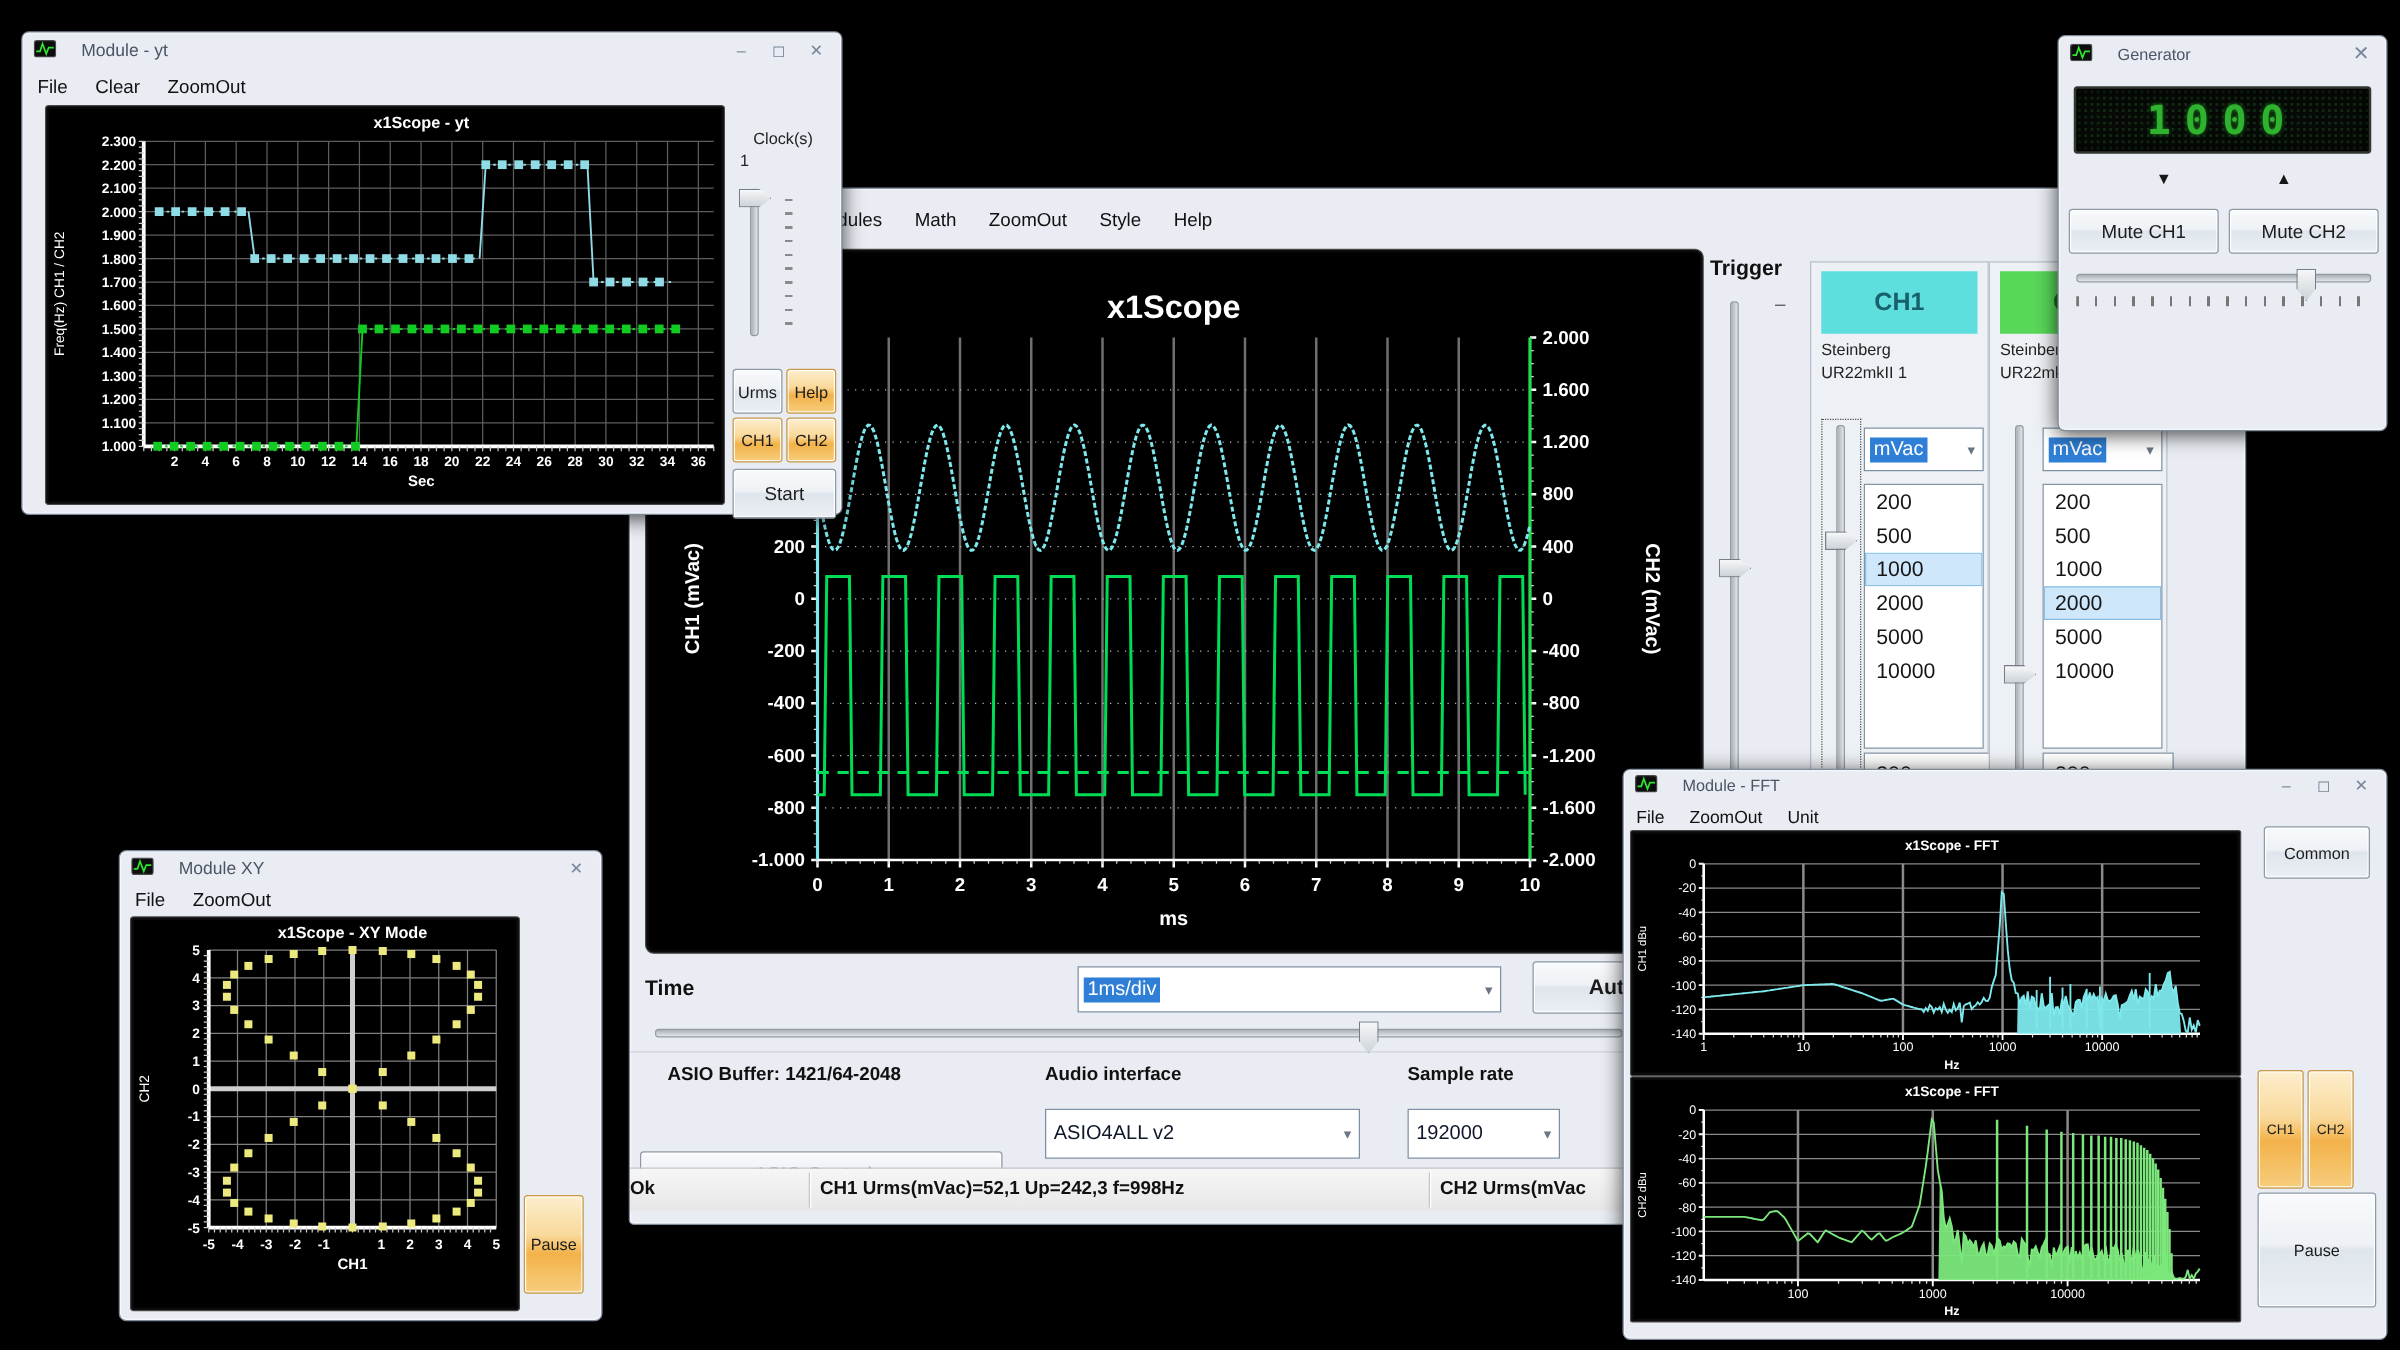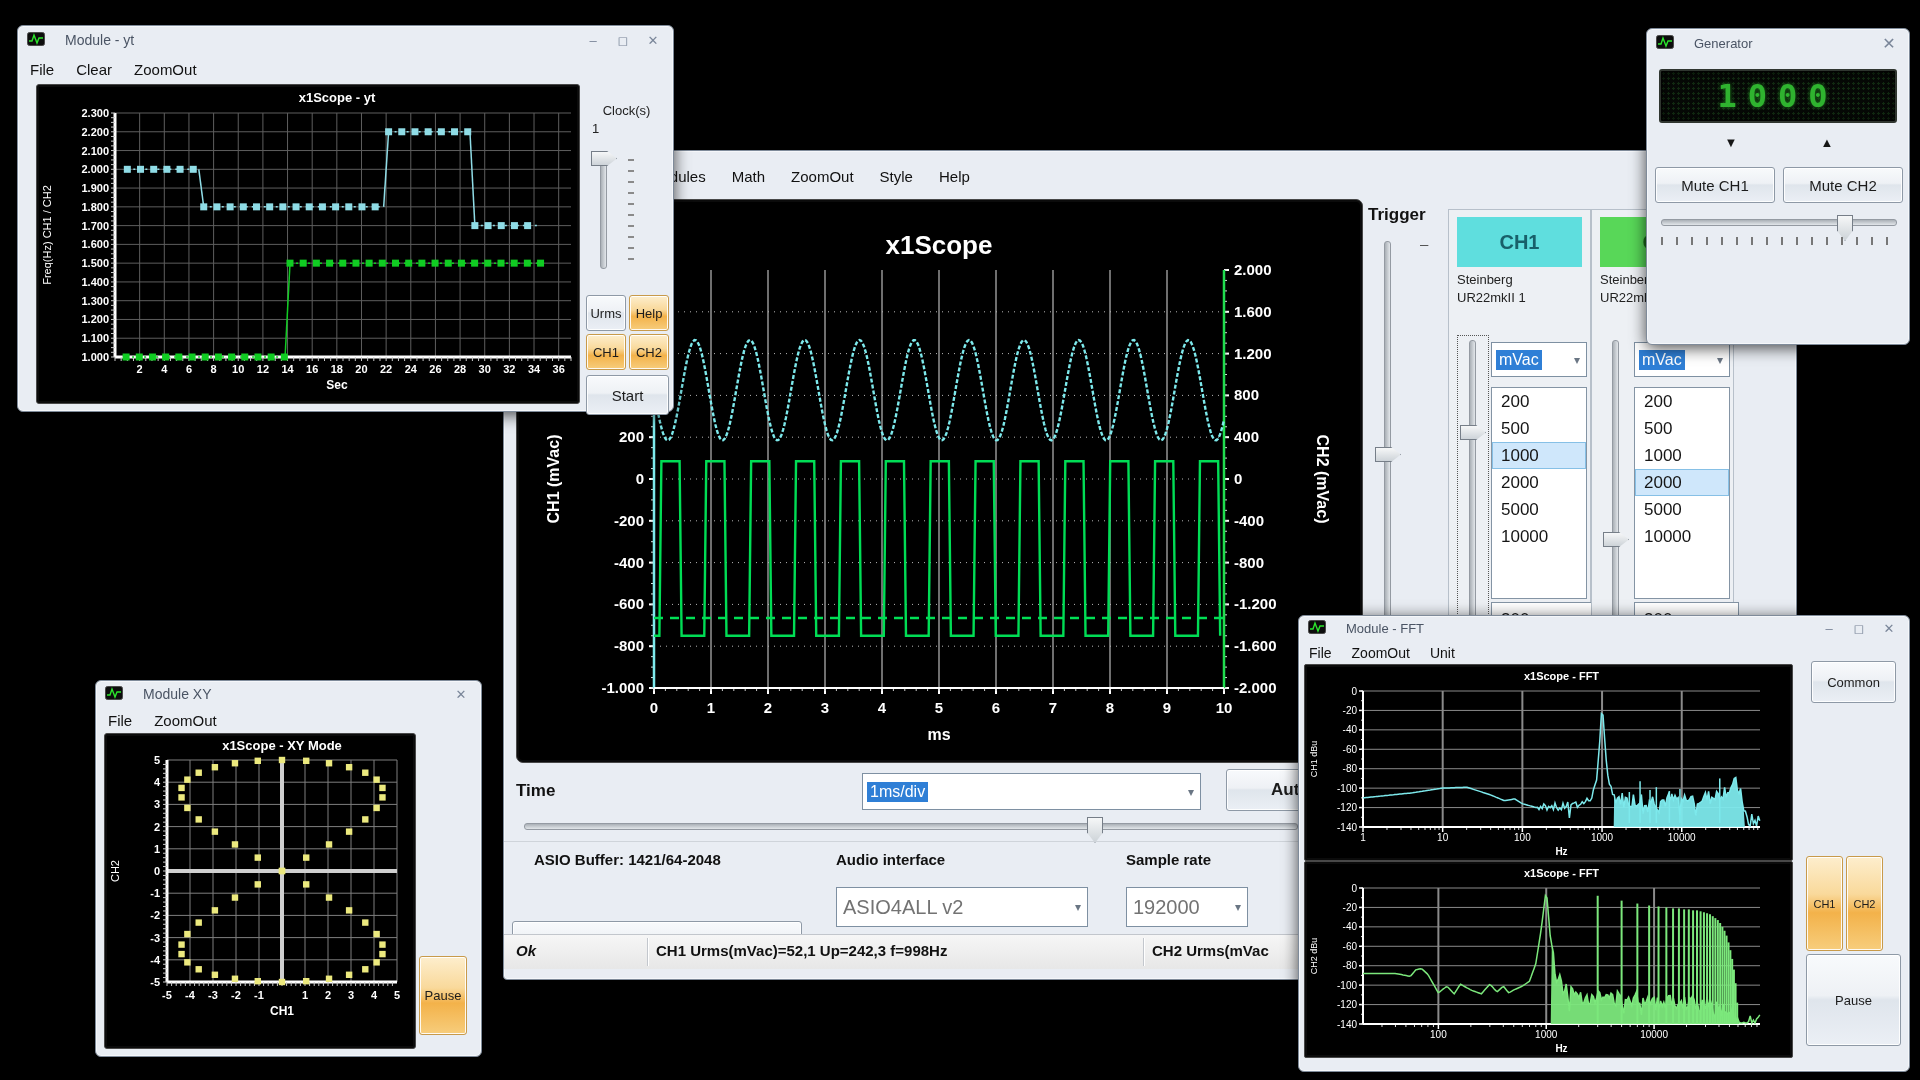--- a/index.html
+++ b/index.html
@@ -30,21 +30,21 @@
     border:1px solid #767e88;clip-path:polygon(0 0,62% 0,100% 50%,62% 100%,0 100%);}
   .thumbD{position:absolute;width:14px;height:24px;background:linear-gradient(#f6f7f8,#cdd3d8);
     border:1px solid #767e88;clip-path:polygon(0 0,100% 0,100% 60%,50% 100%,0 60%);}
   .chpanel{position:absolute;background:#edf0f4;border:1px solid #b7c0ca;}
   .chheader{position:absolute;display:flex;align-items:center;justify-content:center;
     font-size:20px;font-weight:bold;}
   .chdev{position:absolute;font-size:13px;color:#222;}
   .combo{position:absolute;background:#fff;border:1px solid #7e90a2;display:flex;align-items:center;}
   .combo .valp{font-size:16px;color:#fff;background:#2f7fd6;padding:1px 3px;margin-left:4px;}
   .combo .arr{margin-left:auto;color:#6a7684;font-size:12px;padding:0 6px;}
-  .combo .plainval{font-size:20px;color:#737373;margin-left:6px;}
+  .combo .plainval{font-size:16px;color:#0f172a;margin-left:6px;}
   .listbox{position:absolute;background:#fff;border:1px solid #8494a4;overflow:hidden;}
   .listitem{height:27px;line-height:27px;padding-left:9px;font-size:17px;color:#151515;}
   .listitem.selected{background:#cfe7fb;box-shadow:inset 0 0 0 1px #86c0e6;}
   .partialbox{position:absolute;background:#fff;border:1px solid #8494a4;overflow:hidden;
     font-size:17px;color:#151515;padding-left:9px;line-height:34px;height:24px;}
   .focusrect{position:absolute;border:1px dotted #555;}
   .vdots{position:absolute;width:6px;background:repeating-linear-gradient(to bottom,#8a8a8a 0 2px,transparent 2px 11px);}
   .hticks{position:absolute;height:8px;background:repeating-linear-gradient(to right,#777 0 2px,transparent 2px 15px);}
   .statusbar{position:absolute;background:linear-gradient(#f6f6f6,#e7e7e7);border-top:1px solid #c2c6cc;}
   .statxt{position:absolute;font-size:15px;font-weight:600;color:#111;top:7px;}
@@ -370,21 +370,21 @@
     <div class="combo" style="left:332px;top:736px;width:250px;height:38px;">
       <span class="plainval">ASIO4ALL v2</span>
       <span class="arr">▾</span>
     </div>
     <div class="combo" style="left:622px;top:736px;width:120px;height:38px;">
       <span class="plainval">192000</span>
       <span class="arr">▾</span>
     </div>
 
     <div class="statusbar" style="left:0;top:783px;width:1290px;height:34px;">
-      <span class="statxt" style="left:12px;font-style:italic;">Ok</span>
+      <span class="statxt" style="left:0;">Ok</span>
       <div class="statdiv" style="left:143px;"></div>
       <span class="statxt" style="left:152px;">CH1 Urms(mVac)=52,1 Up=242,3 f=998Hz</span>
       <div class="statdiv" style="left:639px;"></div>
       <span class="statxt" style="left:648px;">CH2 Urms(mVac</span>
     </div>
   </div>
 
   <div class="window" id="win-yt" style="left:17px;top:25px;width:655px;height:385px;z-index:2;">
     <div class="titlebar">
       <span class="appicon-slot"><svg width="18" height="14">

